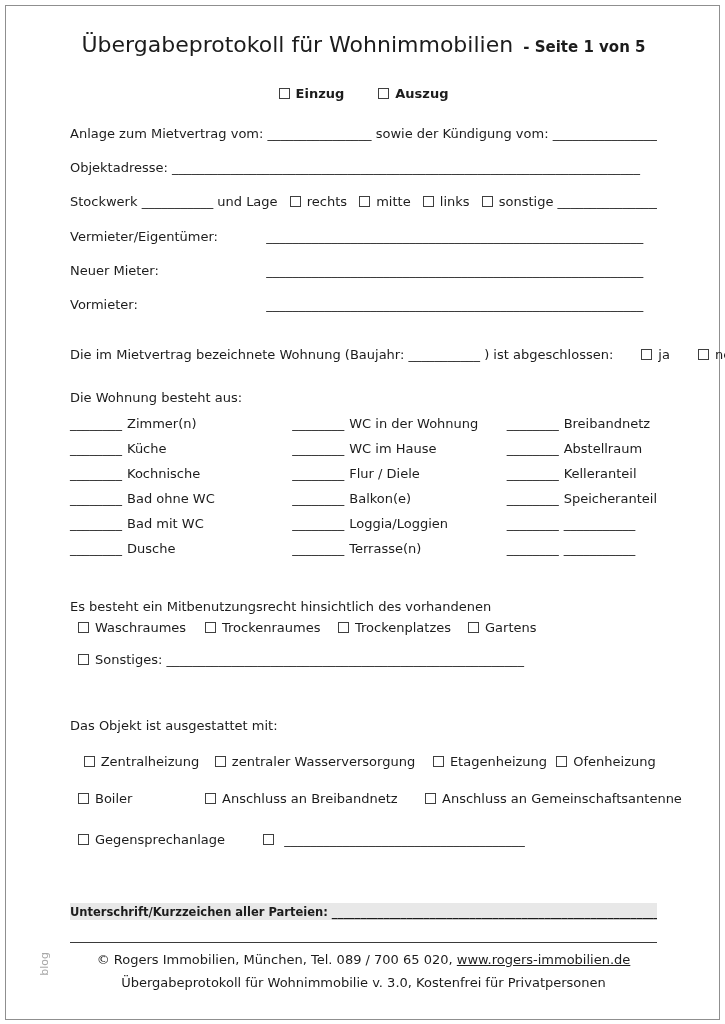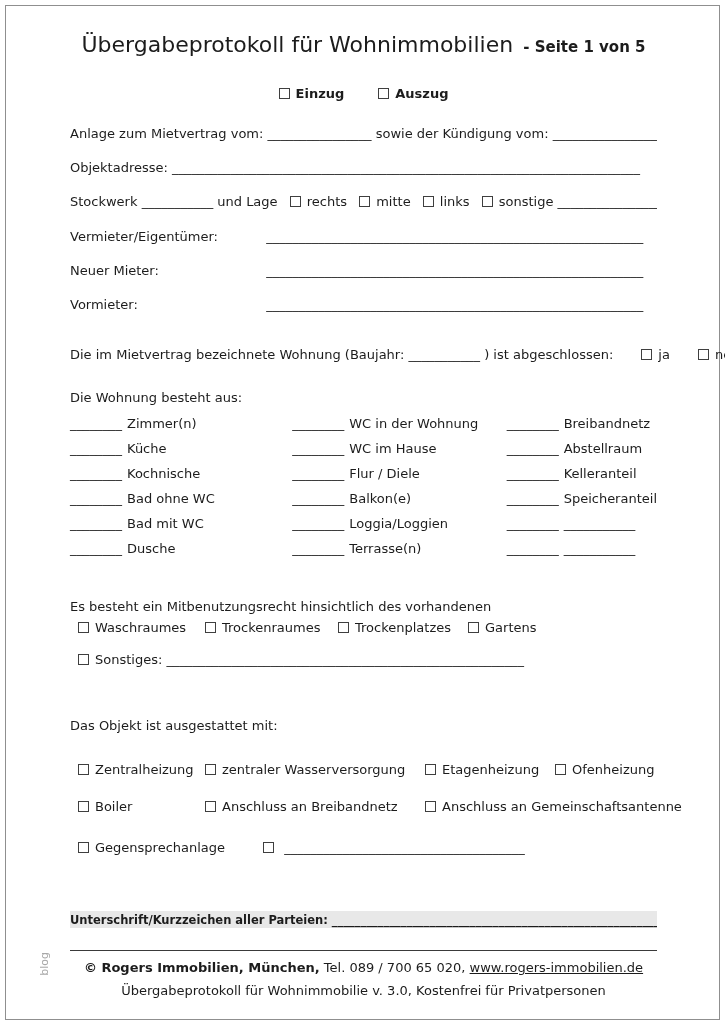--- a/index.html
+++ b/index.html
@@ -53,34 +53,34 @@
   .rooms-col2 { width:217px; }
   .rooms-col3 { flex:1; }
   .room-item { height:25px; white-space:nowrap; }
   .room-item .blank { margin-right:5px; }
 
   .use-heading { margin-top:33px; }
   .use-row { margin-top:5px; display:grid; grid-template-columns:127px 133px 130px auto; padding-left:8px; }
   .sonstiges-row { margin-top:16px; padding-left:8px; white-space:nowrap; }
 
   .eq-heading { margin-top:49px; }
-  .eq-row1 { margin-top:28px; display:grid; grid-template-columns:127px 220px 130px auto; padding-left:8px; }
+  .eq-row1 { margin-top:20px; display:grid; grid-template-columns:127px 220px 130px auto; padding-left:8px;text-align:center; }
   .eq-row2 { margin-top:21px; display:grid; grid-template-columns:127px 220px auto; padding-left:8px; }
   .eq-row3 { margin-top:25px; padding-left:8px; white-space:nowrap; }
   .eq-row3 .cb.second { margin-left:34px; }
 
   .sig-row {
     margin-top:54px; background:#e8e8e8;
     font-size:11.5px; font-weight:bold;
     padding:2px 0 1px 0; white-space:nowrap; overflow:hidden;
   }
 
   .footer { margin-top:22px; border-top:1px solid #3a3a3a; padding-top:9px; text-align:center; }
   .footer-line1 { white-space:nowrap; }
-  .footer-company { font-weight:bold;text-align:right; }
+  .footer-company { font-weight:normal;text-align:right; }
   .footer-link { text-decoration:underline; color:#1c1c1c; cursor:pointer; }
   .footer-line2 { margin-top:7px; }
 
   .watermark {
     position:absolute; left:38px; top:952px;
     writing-mode:vertical-rl; transform:rotate(180deg);
     color:#a8a8a8; font-size:11px;
   }
 </style>
 </head>

